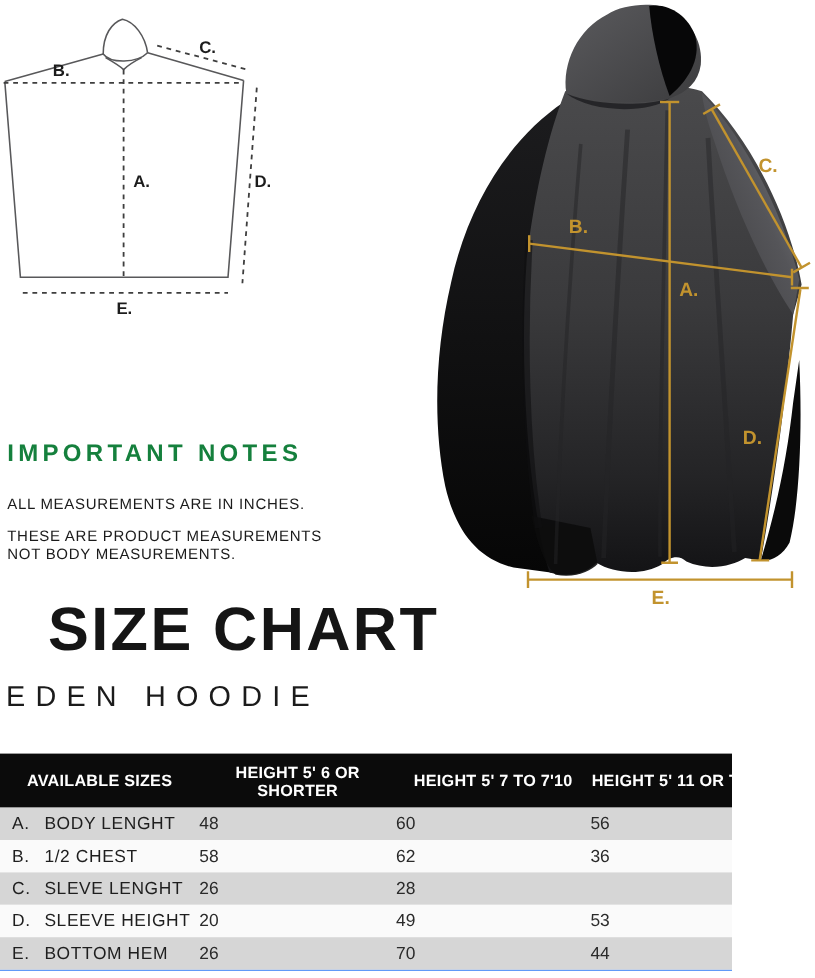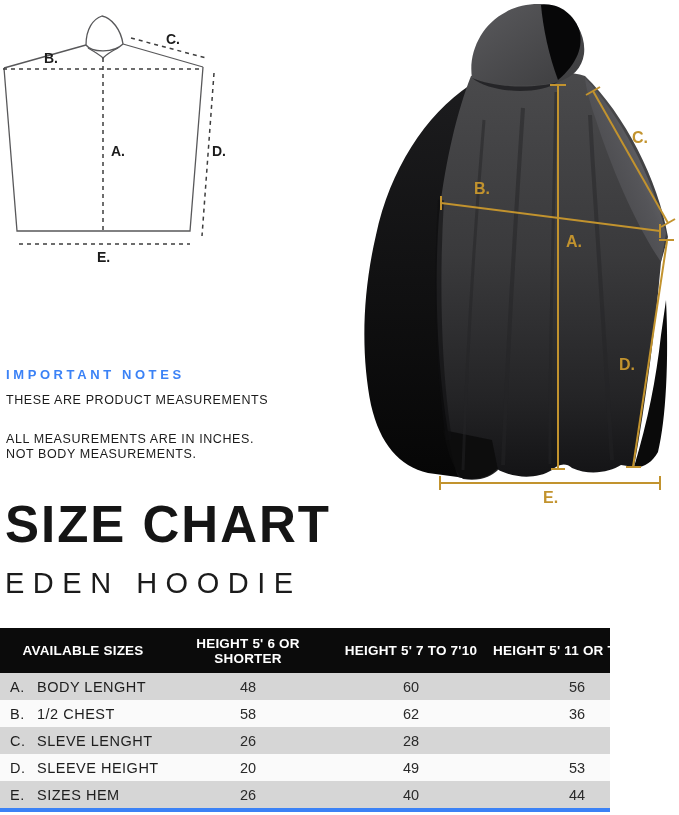--- a/index.html
+++ b/index.html
@@ -1,36 +1,36 @@
 <!DOCTYPE html>
 <html><head>
 <meta charset="utf-8">
 <style>
   html,body{margin:0;padding:0;background:#fff;}
   #stage{position:relative;width:679px;height:815px;background:#ffffff;overflow:hidden;
          font-family:"Liberation Sans",sans-serif;color:#1b1b1b;}
   #top-graphics{position:absolute;left:0;top:0;}
   .notes{position:absolute;left:6px;top:367px;width:320px;}
-  .notes-title{font-size:13px;font-weight:bold;letter-spacing:3.6px;color:#3b82f6;}
+  .notes-title{font-size:20px;font-weight:bold;letter-spacing:3.6px;color:#15803d;}
   .notes-line{font-size:12.5px;letter-spacing:0.6px;color:#1b1b1b;line-height:15.5px;}
   .notes-line.first{margin-top:23px;}
   .notes-line.second{margin-top:11px;}
   .title-block{position:absolute;left:5px;top:499px;}
-  .main-title{font-size:51px;font-weight:bold;letter-spacing:2px;color:#151515;line-height:1;}
-  .sub-title{font-size:29px;font-weight:400;letter-spacing:8.5px;color:#1b1b1b;margin-top:17px;}
-  .size-table{position:absolute;left:0;top:628px;width:610px;border-bottom:4px solid #3b82f6;}
+  .main-title{font-size:51px;font-weight:bold;letter-spacing:2px;color:#151515;line-height:1;margin-left:35px;}
+  .sub-title{font-size:24px;font-weight:400;letter-spacing:8.5px;color:#1b1b1b;margin-top:17px;}
+  .size-table{position:absolute;left:0;top:628px;width:610px;border-bottom:1px solid #3b82f6;}
   .t-header{display:grid;grid-template-columns:166px 164px 162px 170px 17px;height:45px;
             background:#0b0b0b;align-items:center;}
   .t-header .hcell{color:#ffffff;font-weight:bold;font-size:13.5px;letter-spacing:0.2px;text-align:center;}
   .t-row{display:grid;grid-template-columns:166px 164px 162px 170px 17px;height:27px;align-items:center;}
   .t-row.gray{background:#d6d6d6;}
   .t-row.light{background:#fafafa;}
   .lcell{display:flex;align-items:center;padding-left:10px;font-size:14.5px;letter-spacing:0.5px;color:#1e1e1e;}
   .lcell .letter{width:27px;display:inline-block;}
-  .vcell{text-align:center;font-size:14.5px;color:#2a2a2a;}
+  .vcell{font-size:14.5px;color:#2a2a2a;}
   svg text{font-family:"Liberation Sans",sans-serif;}
 </style>
 </head>
 <body>
 
 <div id="stage">
 
   <svg id="top-graphics" width="679" height="512" viewBox="0 0 679 512">
     <defs>
       <linearGradient id="gBody" x1="0" y1="0" x2="0" y2="1">
@@ -133,22 +133,22 @@
       <text x="566" y="247">A.</text>
       <text x="474" y="194">B.</text>
       <text x="632" y="143">C.</text>
       <text x="619" y="370">D.</text>
       <text x="543" y="503">E.</text>
     </g>
   </svg>
 
   <div class="notes">
     <div class="notes-title">IMPORTANT NOTES</div>
+    <div class="notes-line first">ALL MEASUREMENTS ARE IN INCHES.</div>
     <div class="notes-line second">THESE ARE PRODUCT MEASUREMENTS</div>
-    <div class="notes-line first">ALL MEASUREMENTS ARE IN INCHES.</div>
     <div class="notes-line">NOT BODY MEASUREMENTS.</div>
   </div>
 
   <div class="title-block">
     <div class="main-title">SIZE CHART</div>
     <div class="sub-title">EDEN HOODIE</div>
   </div>
 
   <div class="size-table">
     <div class="t-header">
@@ -194,21 +194,21 @@
           <span>SLEEVE HEIGHT</span>
         </div>
       <div class="vcell">20</div>
       <div class="vcell">49</div>
       <div class="vcell">53</div>
       <div></div>
     </div>
     <div class="t-row gray">
       <div class="lcell">
           <span class="letter">E.</span>
-          <span>SIZES HEM</span>
+          <span>BOTTOM HEM</span>
         </div>
       <div class="vcell">26</div>
-      <div class="vcell">40</div>
+      <div class="vcell">70</div>
       <div class="vcell">44</div>
       <div></div>
     </div>
   </div>
 </div>
 
 </body></html>

